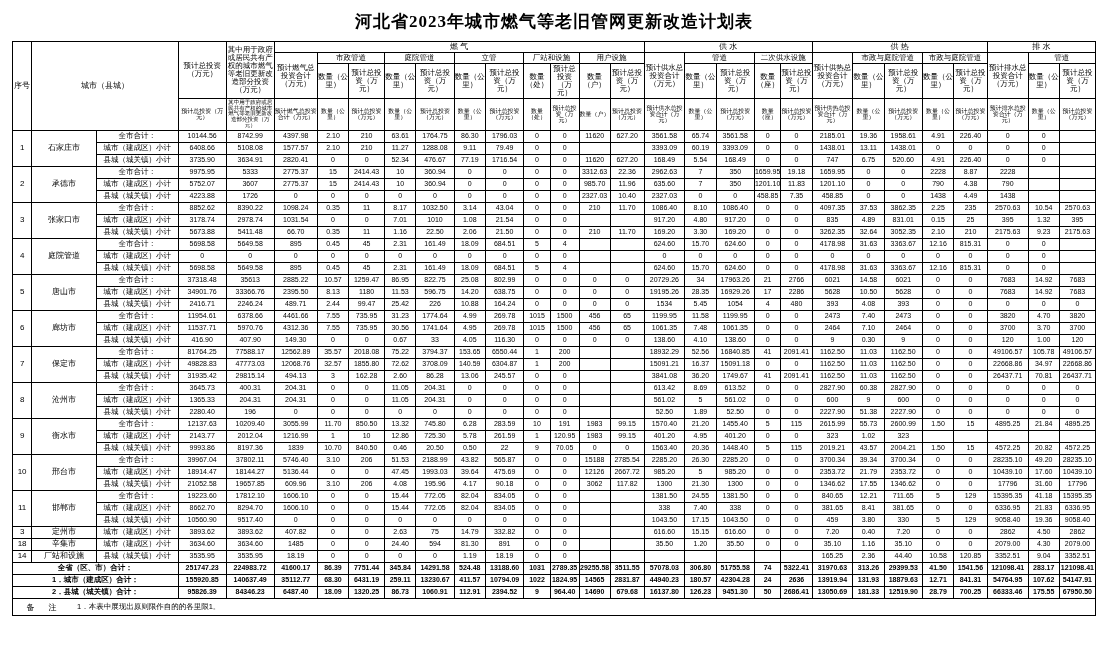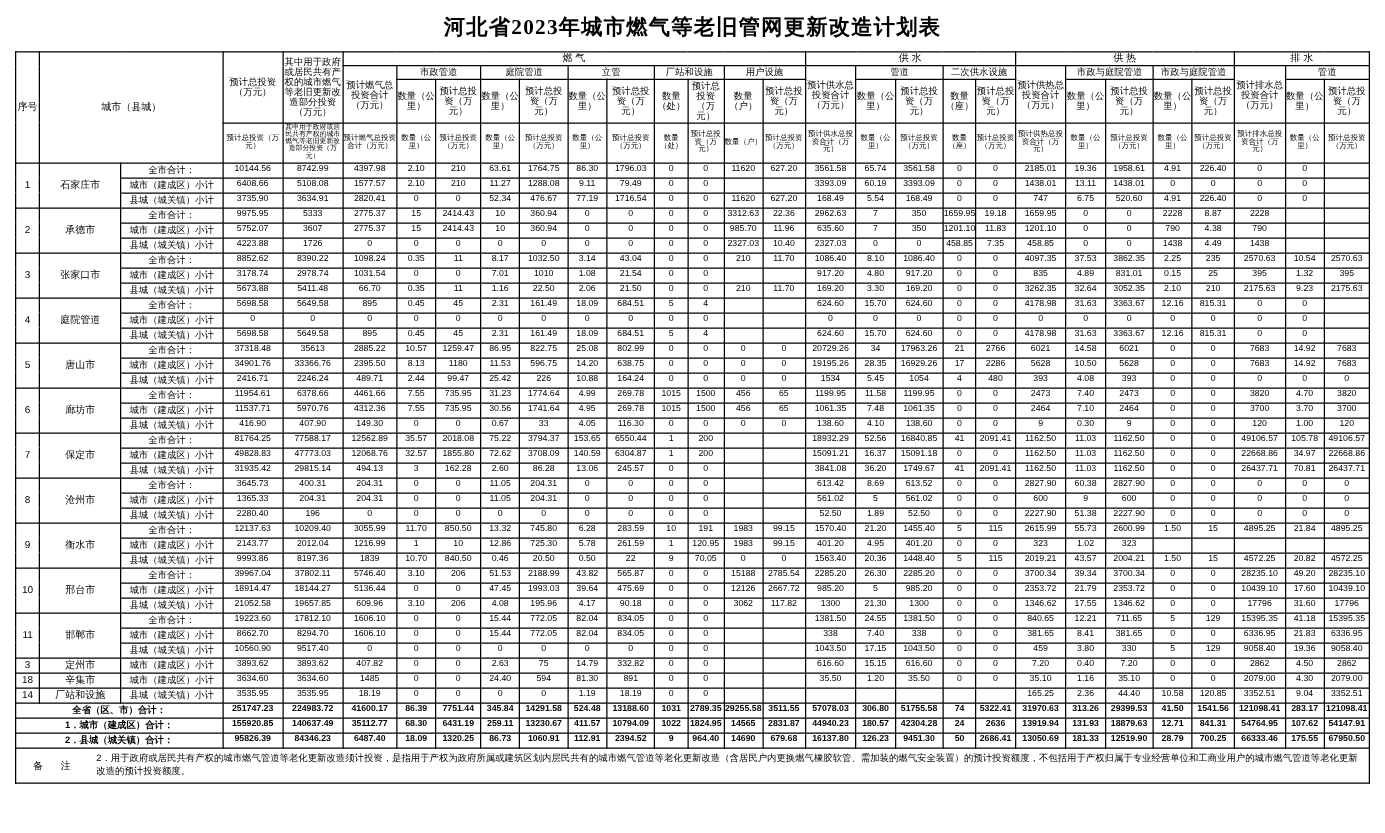--- a/index.html
+++ b/index.html
@@ -1296,17 +1296,17 @@
           <td class="num">175.55</td>
           <td class="num">67950.50</td>
         </tr>
       </tbody>
   </table>
 
   <div class="notebox" style="margin:0 12px;">
     <div class="noteinner">
       <div class="lbl">备　注</div>
       <div class="body">
-        <div>2．用于政府或居民共有产权的城市燃气管道等老化更新改造须计投资，是指用于产权为政府所属或建筑区划内层民共有的城市燃气管道等老化更新改造（含居民户内更换燃气橡胶软管、需加装的燃气安全装置）的预计投资额度，不包括用于产权归属于专业经营单位和工商业用户的城市燃气管道等老化更新改造的预计投资额度。</div>
+        <div>1．本表中展现出原则限作自的的各里限1。</div>
       </div>
     </div>
   </div>
 </div>
 
 </body></html>

